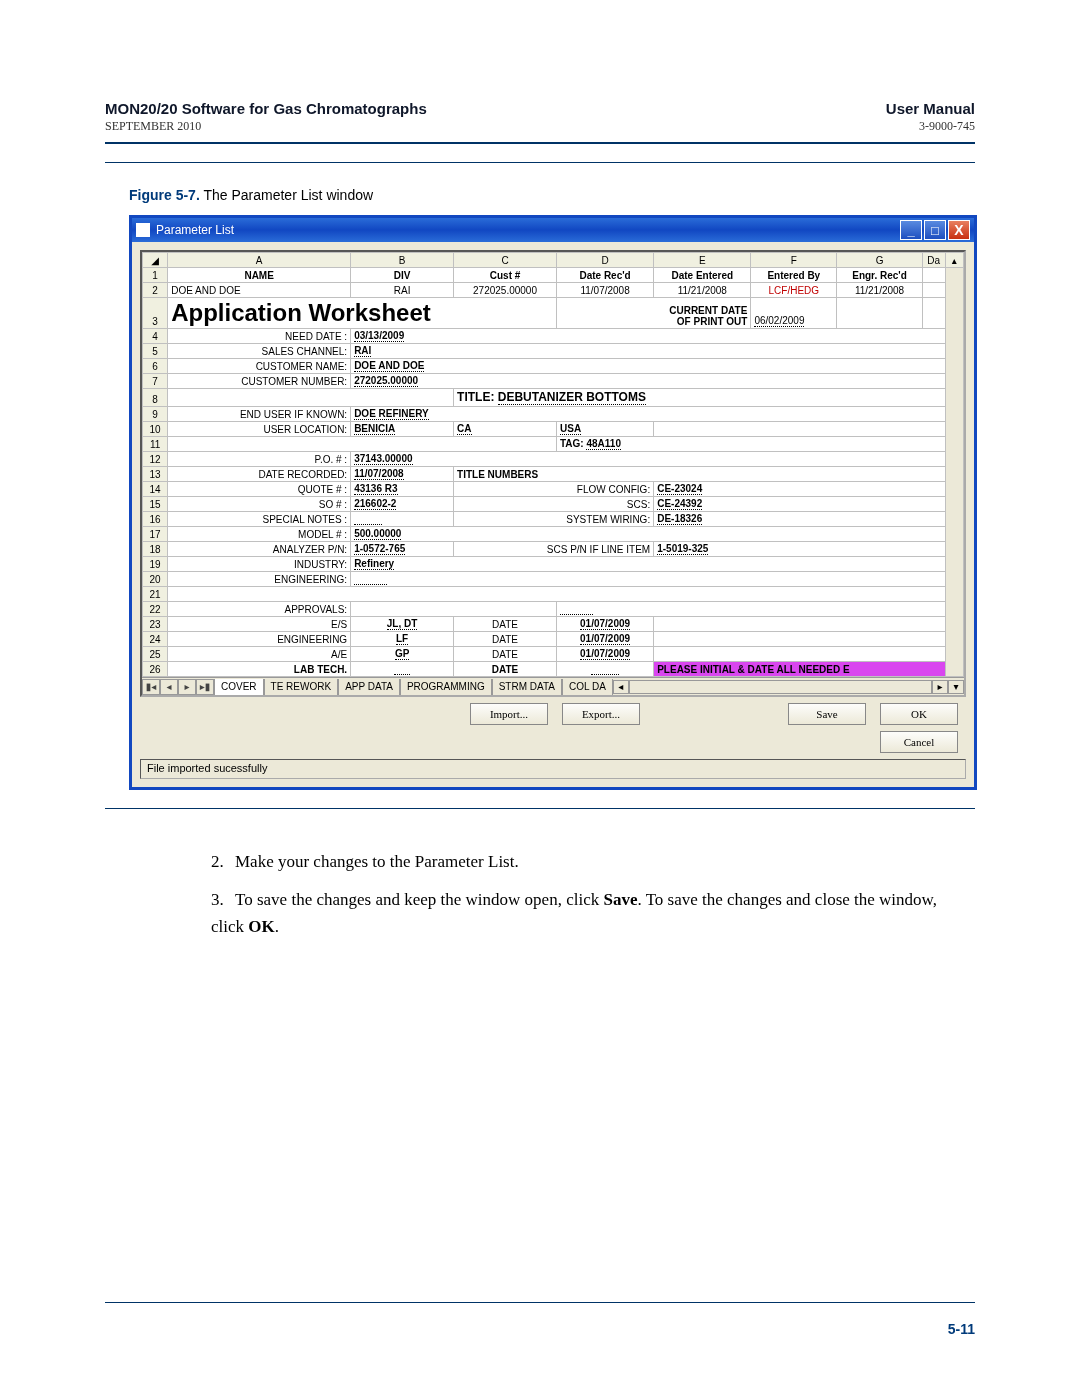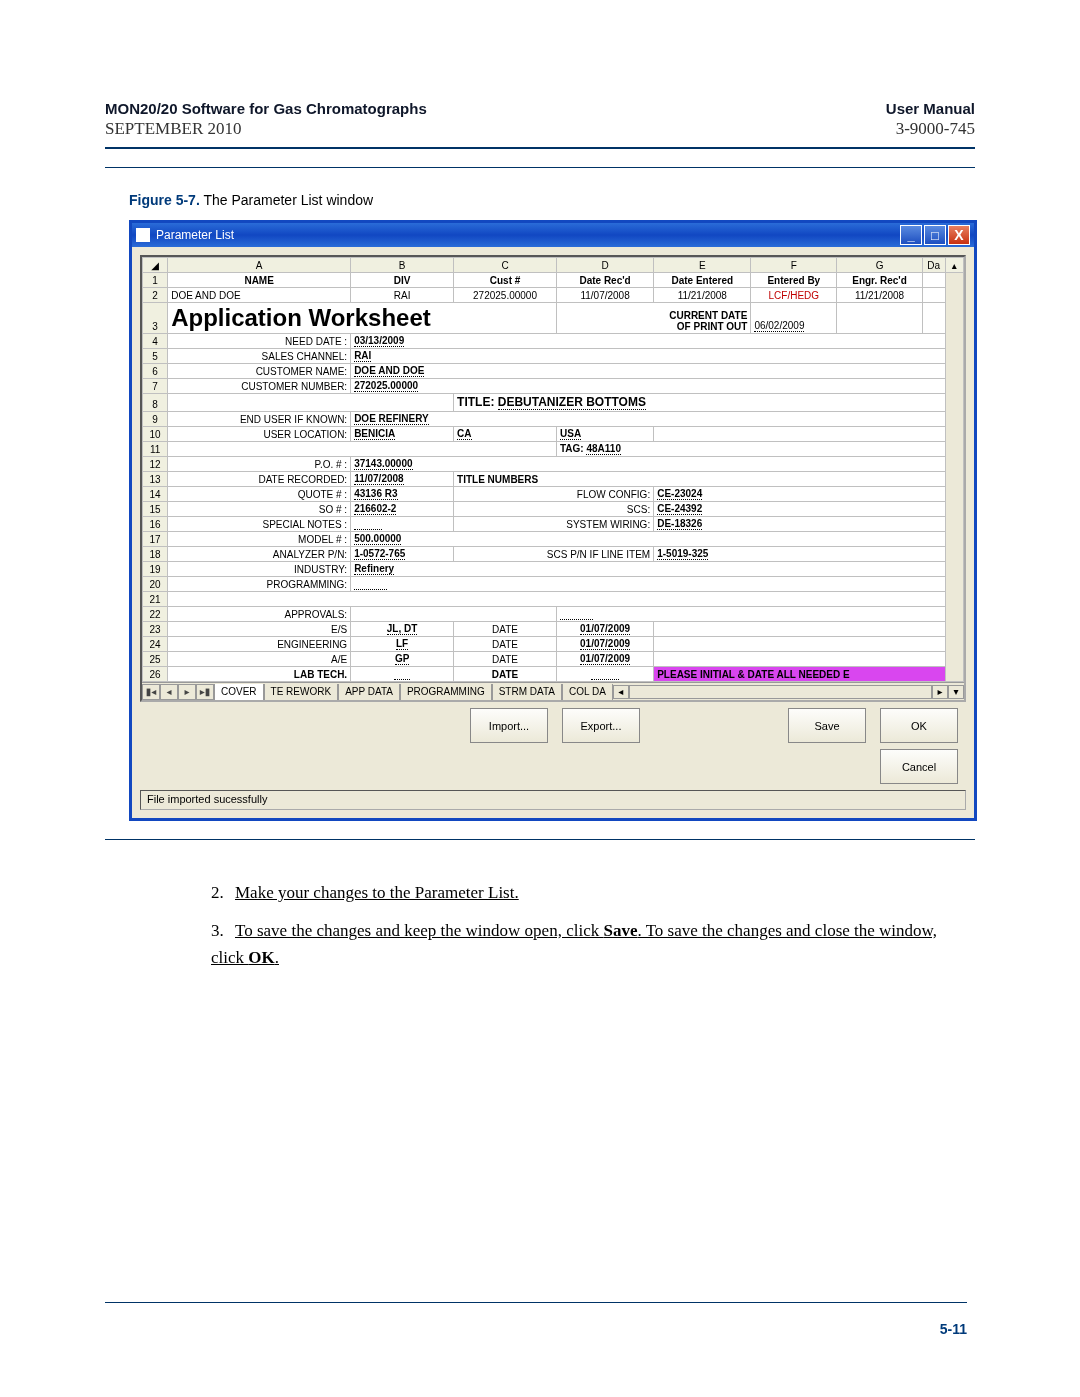--- a/index.html
+++ b/index.html
@@ -1,21 +1,21 @@
 <!DOCTYPE html>
 <html><head>
 <meta charset="utf-8">
 <style>
   * { box-sizing: border-box; margin: 0; padding: 0; }
   body { background: #fff; font-family: Georgia, 'Times New Roman', serif; color: #000; width: 1080px; }
   .page { width: 1080px; min-height: 1397px; padding: 100px 105px 60px 105px; position: relative; }
 
   
   .hdr { display: flex; justify-content: space-between; font-family: Verdana, Arial, sans-serif; font-size: 15px; font-weight: bold; color: #0f172a; }
-  .hdr2 { display: flex; justify-content: space-between; font-family: Georgia, serif; font-size: 17px; color: #333; margin-top: 2px; align-items: center; }
+  .hdr2 { display: flex; justify-content: space-between; font-family: Georgia, serif; font-size: 12px; color: #333; margin-top: 2px; align-items: center; }
   .hr-main { border: 0; border-top: 2px solid #003366; margin: 8px 0 16px 0; }
   .hr-thin { border: 0; border-top: 1px solid #003366; margin: 18px 0; }
 
   .fig-caption { font-family: Verdana, Arial, sans-serif; font-size: 14px; color: #000; margin: 24px 0 12px 24px; }
   .fig-caption .fig-label { font-weight: bold; color: #003a7a; }
 
   
   .window-wrap { margin: 0 0 0 24px; width: 848px; border: 3px solid #1248c0; }
   .titlebar { background: linear-gradient(to bottom,#2a6cd8,#1147c2 50%,#2a6cd8); height: 24px; display: flex; align-items: center; padding: 0 4px; font-family: Tahoma, Arial, sans-serif; font-size: 12px; color: #fff; }
   .titlebar .ticon { width: 14px; height: 14px; background: #fff; margin-right: 6px; }
@@ -45,33 +45,33 @@
   
   .sheet-bottom { background: #ece9d8; height: 18px; display: flex; align-items: center; font-family: Tahoma, sans-serif; font-size: 10px; border-top:1px solid #999;}
   .navbtn { width: 18px; height: 16px; border: 1px solid #999; background: #ece9d8; display: flex; align-items:center; justify-content:center; color:#444;}
   .stab { padding: 0 6px; background: #fff; border: 1px solid #999; border-top:0; border-bottom:0; height:16px; line-height:16px;}
   .stab.inactive { background:#ece9d8; }
   .scroll-track{flex:1;height:14px;border:1px solid #999;background:#ece9d8;}
   .scroll-btn{width:16px;height:14px;border:1px solid #999;background:#ece9d8;display:flex;align-items:center;justify-content:center;}
 
   .btnrow { display: flex; padding: 6px 8px; gap: 14px; align-items: flex-start; }
   .btnrow .spacer { flex: 1; }
-  .btn { width: 78px; height: 35px; border: 1px solid #888; background: linear-gradient(#fdfdfb,#ece9d8); font-family: Liberation Sans, sans-serif; font-size: 11px; }
+  .btn { width: 78px; height: 22px; border: 1px solid #888; background: linear-gradient(#fdfdfb,#ece9d8); font-family: Liberation Serif, serif; font-size: 11px; }
   .btncol{display:flex;flex-direction:column;gap:6px;}
 
   .status { border: 1px inset #aaa; background: #ece9d8; font-family: Tahoma, sans-serif; font-size: 11px; padding: 2px 6px; height: 20px; }
 
   
-  .body-text { margin: 40px 0 0 100px; font-size: 17px; line-height: 1.55; max-width: 740px; text-decoration: underline; }
+  .body-text { margin: 40px 0 0 100px; font-size: 17px; line-height: 1.55; max-width: 740px; }
   .body-text li { margin-bottom: 12px; padding-left: 6px;}
   .body-text ol{list-style:none;}
   .body-text .num{display:inline-block;width:24px;}
   .body-text .bt{font-weight:bold;}
 
-  .footer{position:absolute;bottom:60px;left:105px;right:113px;}
+  .footer{position:absolute;bottom:60px;left:105px;right:105px;}
   .pg{font-family:Verdana,Arial,sans-serif;font-size:14px;font-weight:bold;color:#003a7a;text-align:right;margin-top:10px;}
 
 </style>
 </head>
 <body>
 
 <div class="page">
 
   <div class="hdr">
     <span>MON20/20 Software for Gas Chromatographs</span>
@@ -239,21 +239,21 @@
             <td class="right" colspan="2"><span>SCS P/N IF LINE ITEM</span></td>
             <td colspan="4"><span class="ul bold">1-5019-325</span></td>
                 </tr>
           <tr>
                   <td class="rowh">19</td>
             <td class="right"><span>INDUSTRY:</span></td>
             <td colspan="7"><span class="ul bold">Refinery</span></td>
                 </tr>
           <tr>
                   <td class="rowh">20</td>
-            <td class="right"><span>PROGRAMMING:</span></td>
+            <td class="right"><span>ENGINEERING:</span></td>
             <td colspan="7"><span class="ul">&nbsp;&nbsp;&nbsp;&nbsp;&nbsp;&nbsp;&nbsp;&nbsp;&nbsp;&nbsp;&nbsp;&nbsp;</span></td>
                 </tr>
           <tr>
                   <td class="rowh">21</td>
                   <td colspan="8"></td>
                 </tr>
           <tr>
                   <td class="rowh">22</td>
             <td class="right"><span>APPROVALS:</span></td>
             <td colspan="2"></td>

